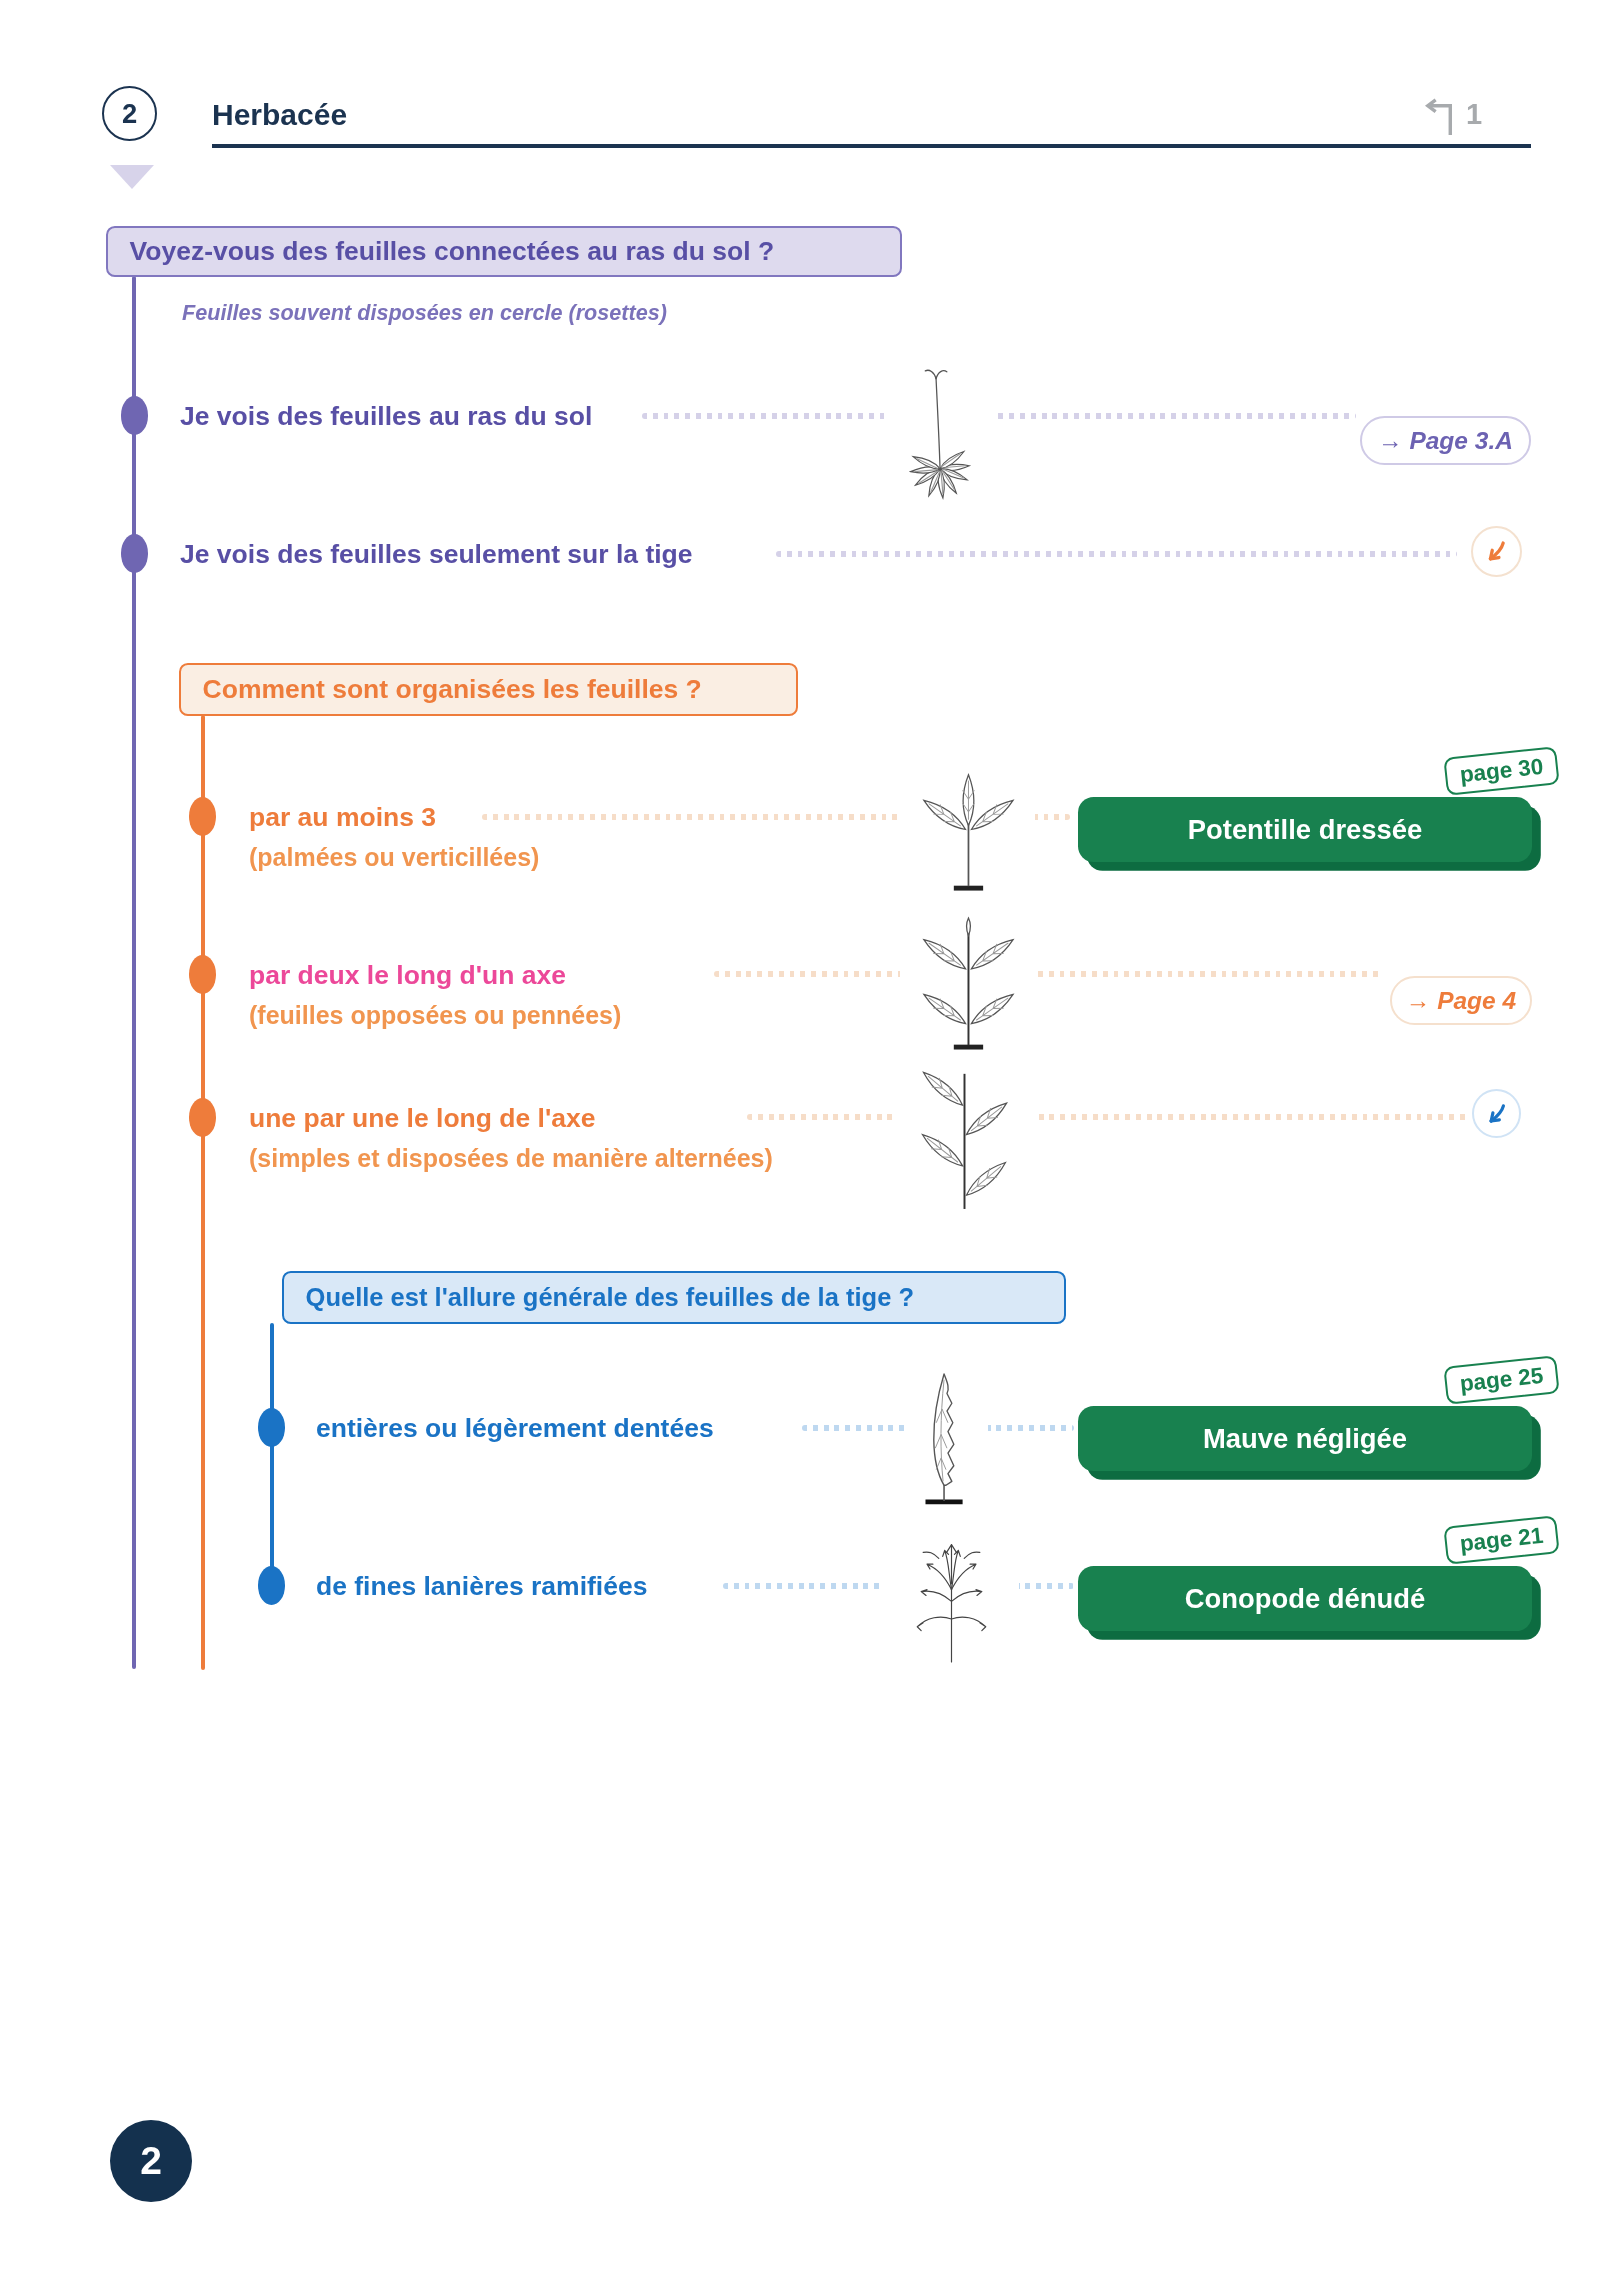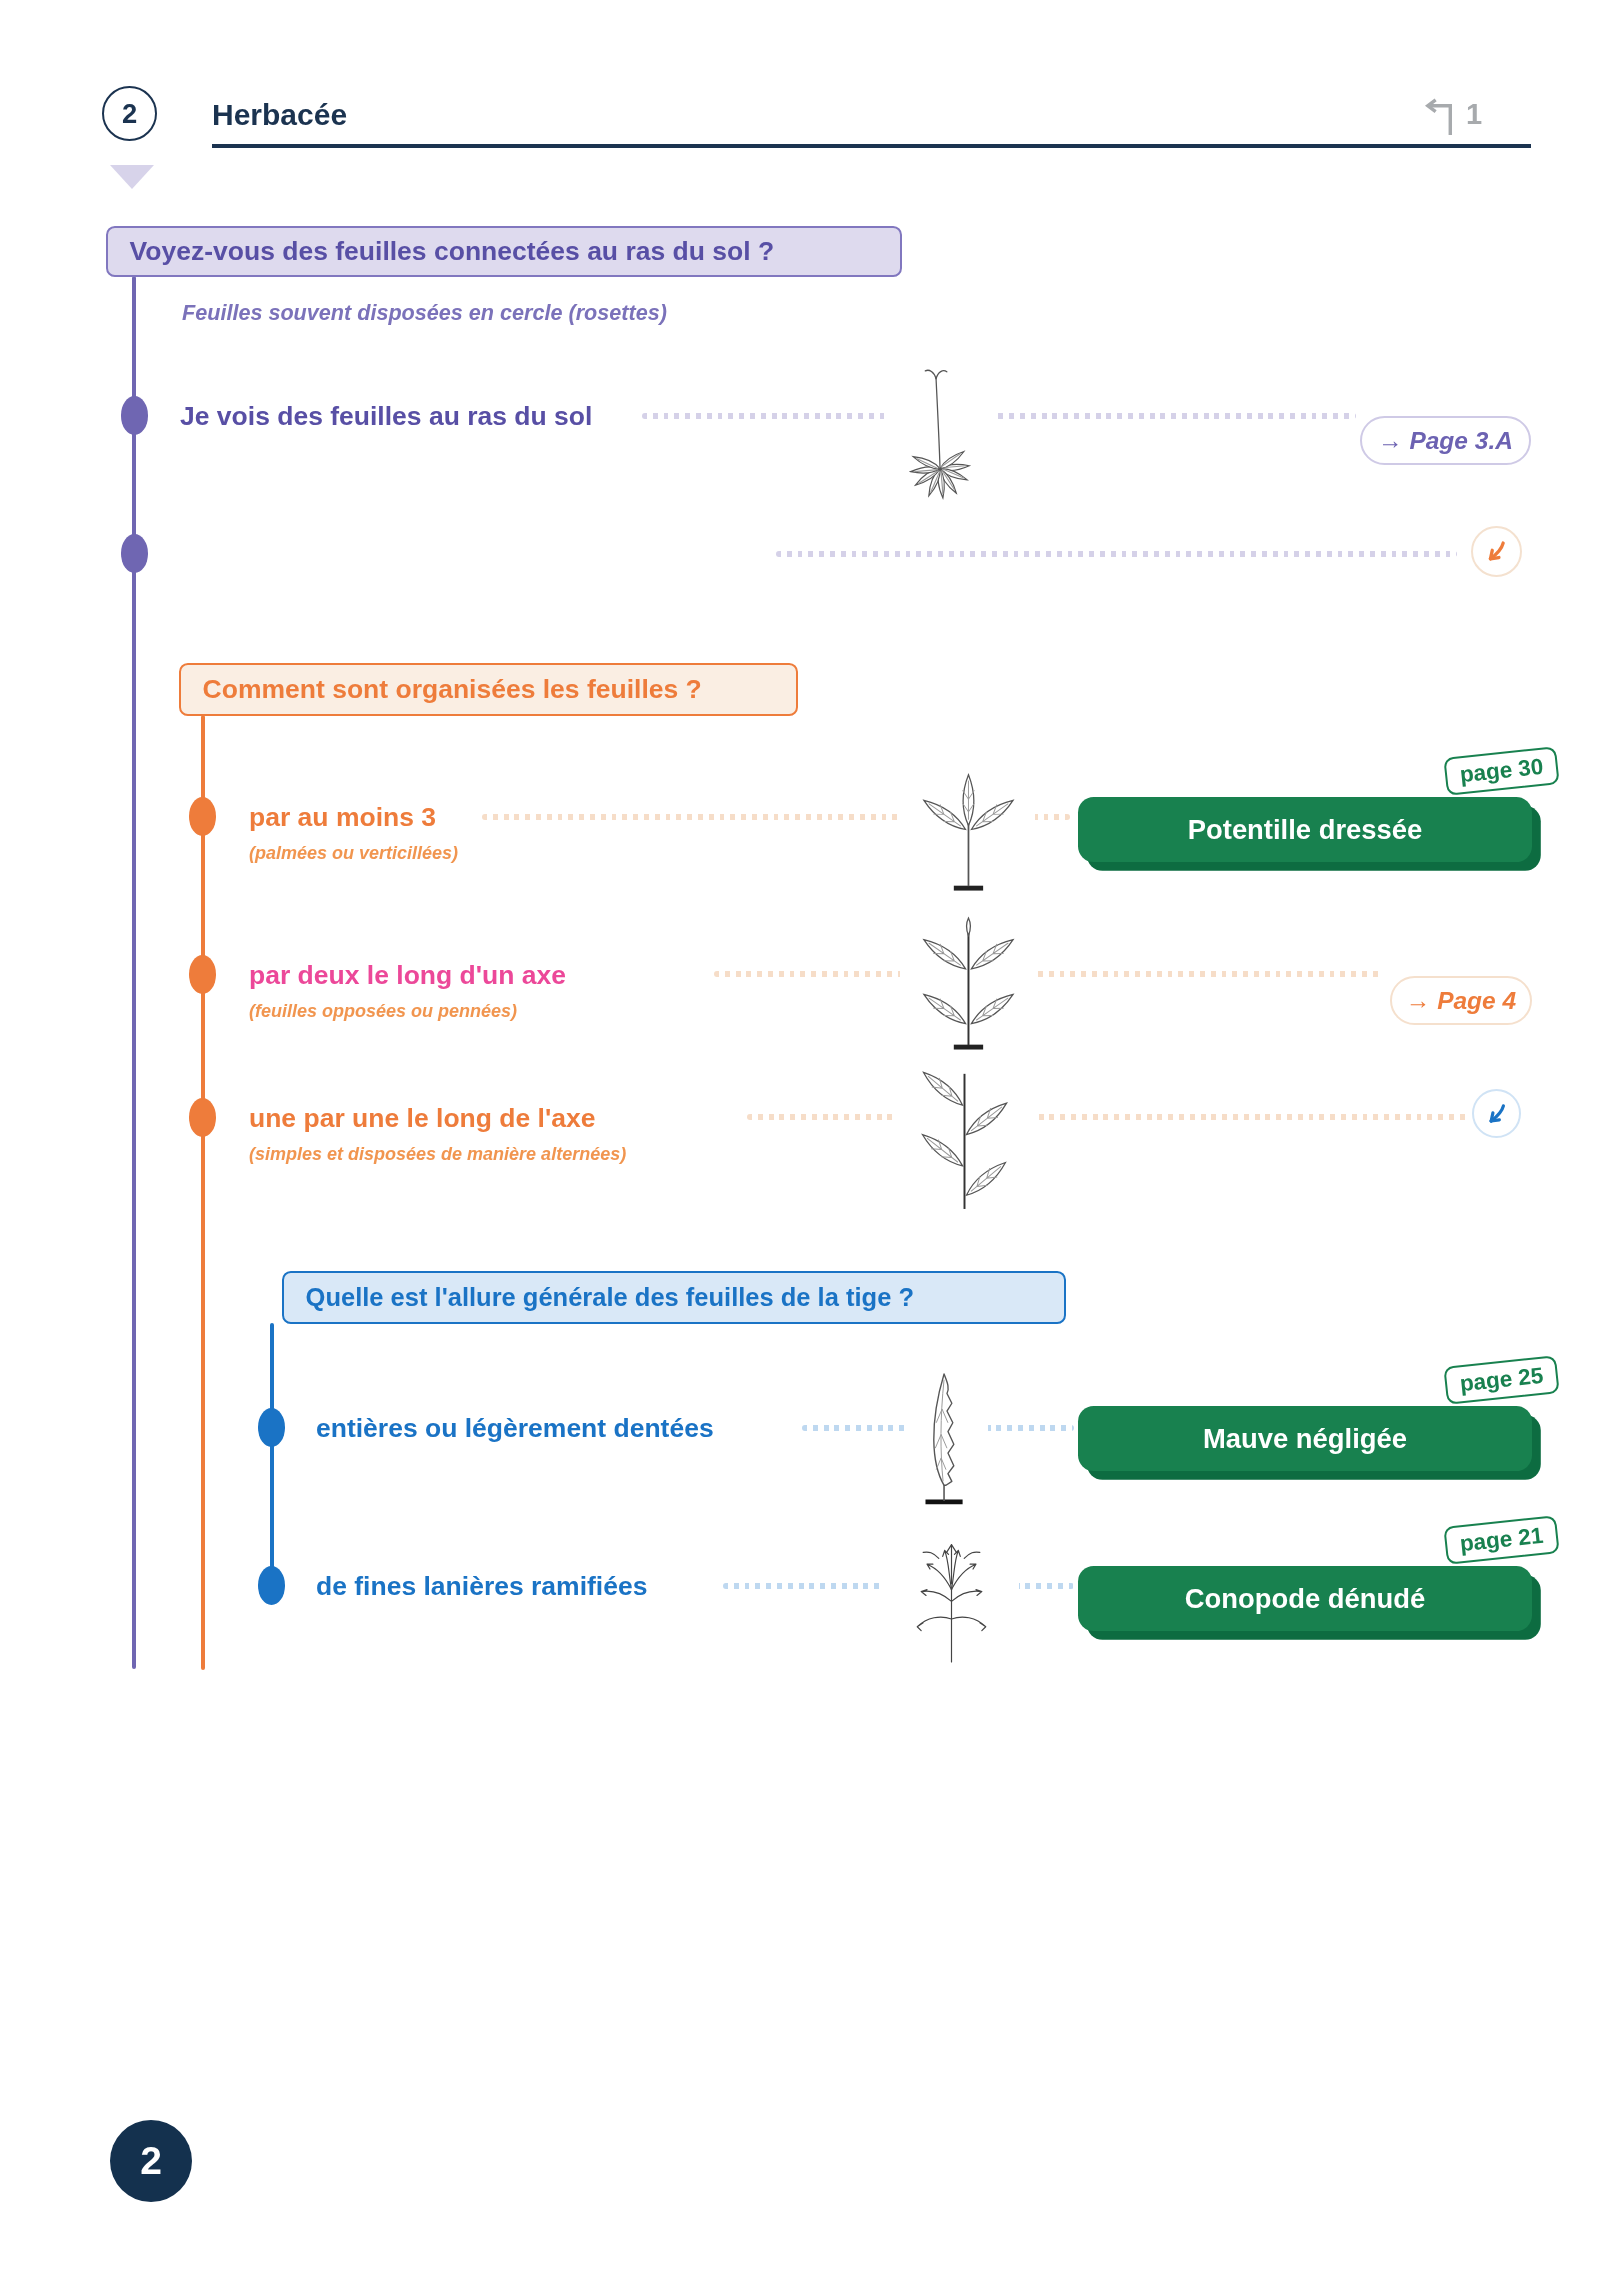--- a/index.html
+++ b/index.html
@@ -20,21 +20,21 @@
   
   .vline{position:absolute;width:3.9px;border-radius:2px;}
   .bullet{position:absolute;width:27.4px;height:39px;border-radius:50%;}
   .q-box{position:absolute;display:flex;align-items:center;box-sizing:border-box;padding:0 21.6px;
          border-radius:8.8px;border:2.9px solid;font-weight:bold;font-size:26.5px;white-space:nowrap;}
   .q-purple{background:#dedaee;border-color:#8177bf;color:#584fa5;}
   .q-orange{background:#faeee3;border-color:#ee7c3b;color:#ee7c3b;}
   .q-blue{background:#d9e8f7;border-color:#1a73c5;color:#1a73c5;font-size:25.5px;margin-left:32px;}
   .hint{position:absolute;font-size:21.6px;font-weight:bold;font-style:italic;color:#7b72ba;white-space:nowrap;}
   .opt-label{position:absolute;font-size:26.5px;font-weight:bold;white-space:nowrap;}
-  .opt-detail{position:absolute;font-size:18px;font-weight:bold;font-style:italic;white-space:nowrap;}
+  .opt-detail{position:absolute;font-size:25px;font-weight:bold;white-space:nowrap;}
   .dots{position:absolute;height:5.9px;border-radius:2.9px;
         background:repeating-linear-gradient(90deg,var(--dot) 0 4.9px,transparent 4.9px 10.8px);}
   .pill{position:absolute;display:flex;align-items:center;justify-content:center;background:#fff;
         border:2.5px solid;border-radius:27.4px;font-size:24.5px;font-weight:bold;font-style:italic;
         white-space:nowrap;box-sizing:border-box;cursor:pointer;margin-top:25px;}
   .pill-purple{border-color:#cfcae6;color:#6c62b2;}
   .pill-orange{border-color:#f5e0cd;color:#ee7c3b;}
   .arrow-circle{position:absolute;background:#fff;border-radius:50%;display:flex;align-items:center;
                 justify-content:center;box-sizing:border-box;}
   .plant{position:absolute;background:#fff;display:flex;align-items:center;justify-content:center;}
@@ -106,20 +106,21 @@
         <use href="#rl" transform="rotate(-30)"></use>
         <use href="#rl" transform="rotate(210)"></use>
       </g>
     </svg>
   </div>
   <div class="pill pill-purple" style="left:1360px;top:391px;width:171px;height:49px;">
     <span>→ Page 3.A</span>
   </div>
 
   <div class="bullet" style="left:121px;top:534px;background:#6f66b2;"></div>
+  <div class="opt-label" style="left:180px;top:539px;color:#584fa5;">Je vois des feuilles seulement sur la tige</div>
   <div class="dots" style="left:776px;top:551px;width:681px;--dot:#d5d1e8;"></div>
   <div class="arrow-circle" style="left:1471px;top:526px;width:51px;height:51px;border:2.9px solid #f4e1cf;">
     <svg viewBox="0 0 48 48" width="29" height="29">
       <g stroke="#ee7c3b" stroke-width="5.5" fill="none" stroke-linecap="round">
         <path d="M35 10 C33 18 26 27 14 36"></path>
           <path d="M14 36 L28 34"></path>
           <path d="M14 36 L17 22"></path>
       </g>
     </svg>
   </div>

